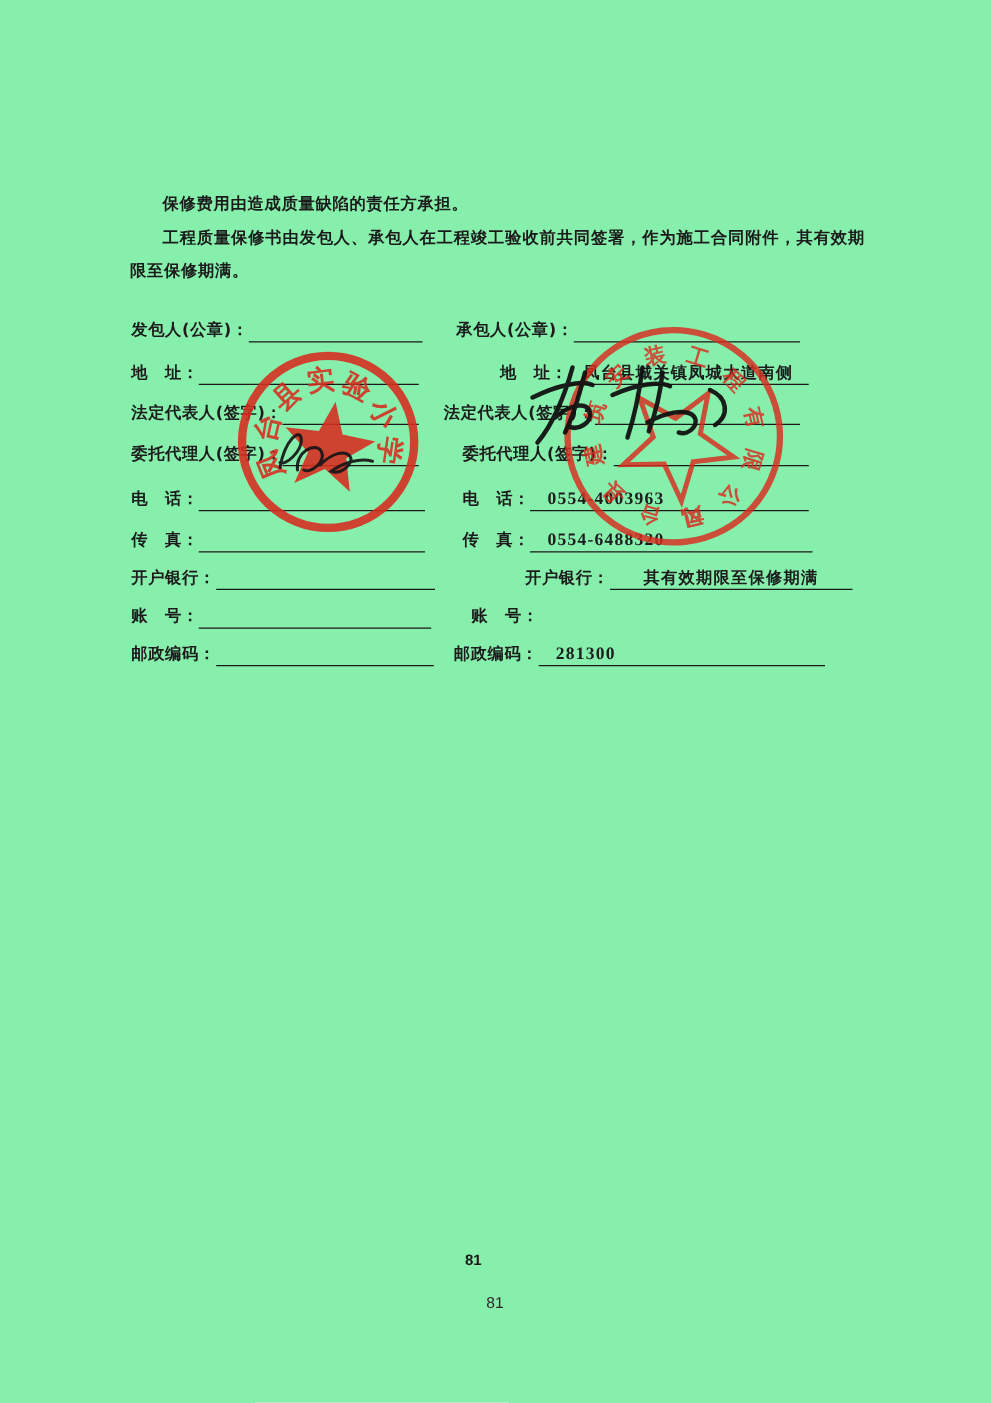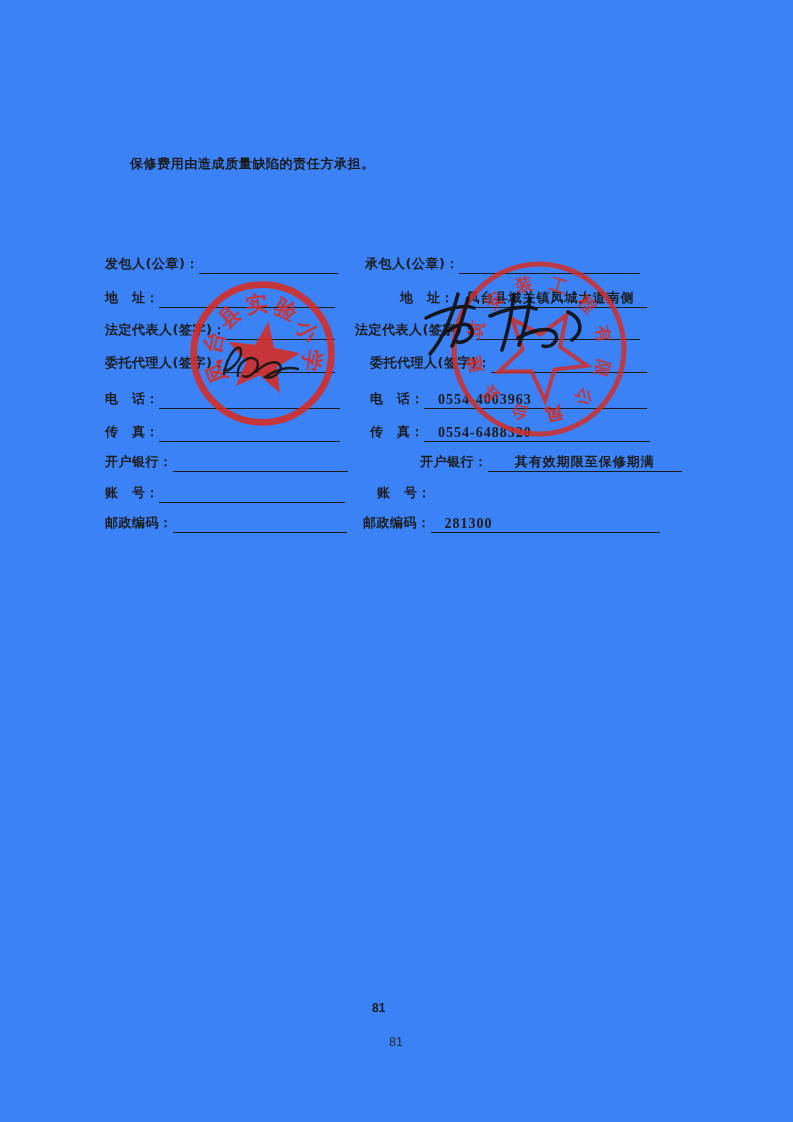--- a/index.html
+++ b/index.html
@@ -1,18 +1,18 @@
 <!DOCTYPE html>
 <html><head>
 <meta charset="utf-8">
 <style>
   html,body { margin:0; padding:0; background:#e8e8e8; }
   .page {
     position:relative; width:793px; height:1122px; margin:0 auto;
-    background:#3b82f6; overflow:hidden;
+    background:#86efac; overflow:hidden;
     font-family:"DejaVu Sans","Liberation Sans",sans-serif;
     color:#1c1c1c;
   }
   
   .paras {
     position:absolute; left:104px; top:150px; width:588px;
     font-size:13px; line-height:27px; letter-spacing:0.6px;
     font-weight:600; text-align:justify; color:#1b1b1b;
   }
   .para { text-indent:2em; }
@@ -59,20 +59,21 @@
   .pagenum.primary { font-weight:700; font-size:12px; }
   .pagenum.secondary { font-weight:400; font-size:12.5px; color:#2a2a2a; }
 </style>
 </head>
 <body>
 
 <div class="page">
 
   <div class="paras">
     <div class="para">保修费用由造成质量缺陷的责任方承担。</div>
+    <div class="para">工程质量保修书由发包人、承包人在工程竣工验收前共同签署，作为施工合同附件，其有效期限至保修期满。</div>
   </div>
 
   <div class="field" style="left:365px;top:252px;width:275px">
     <span class="flabel">承包人(公章)：</span>
     <span class="fline">
         <span class="fvalue cjk"></span>
       </span>
   </div>
   <div class="field" style="left:105px;top:252px;width:233px">
     <span class="flabel">发包人(公章)：</span>

